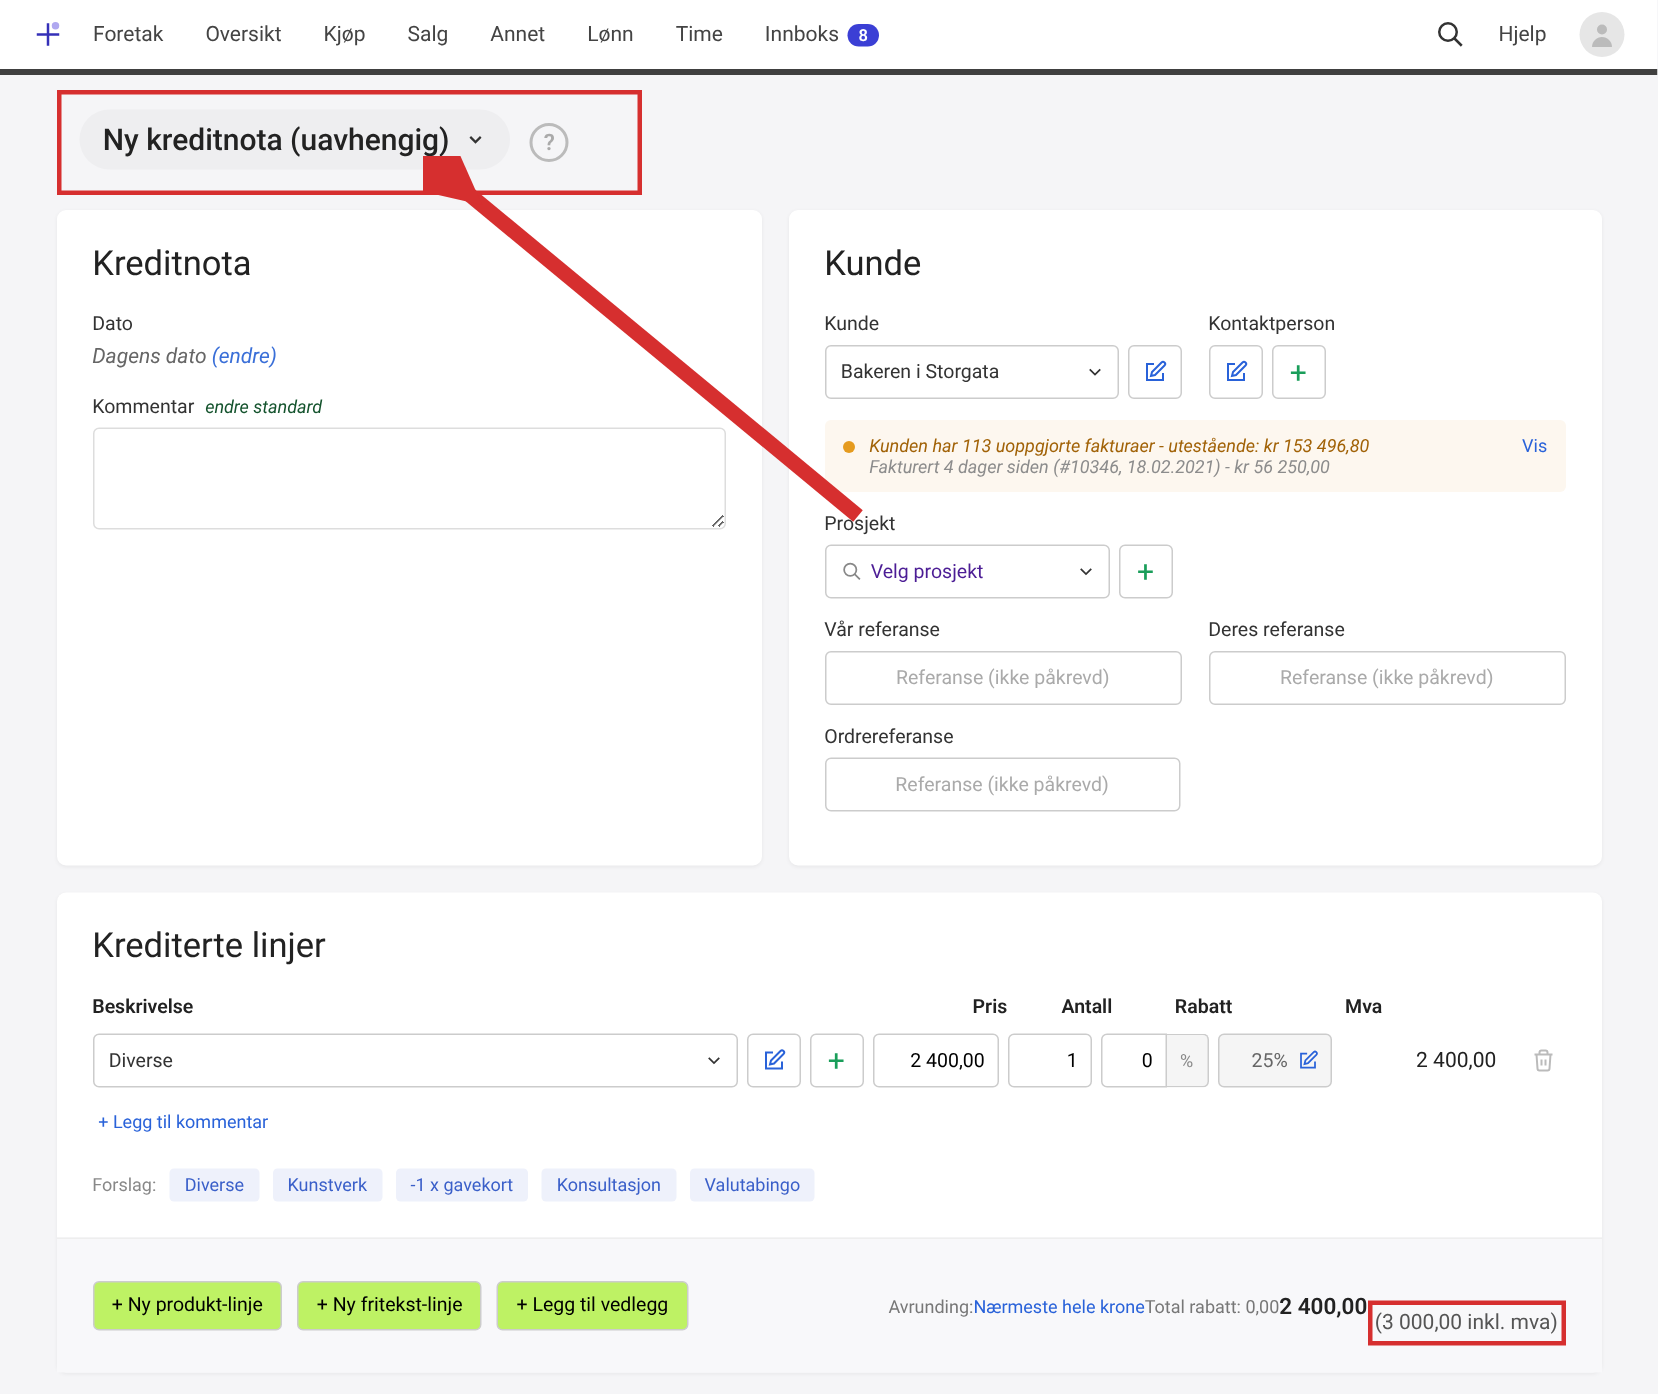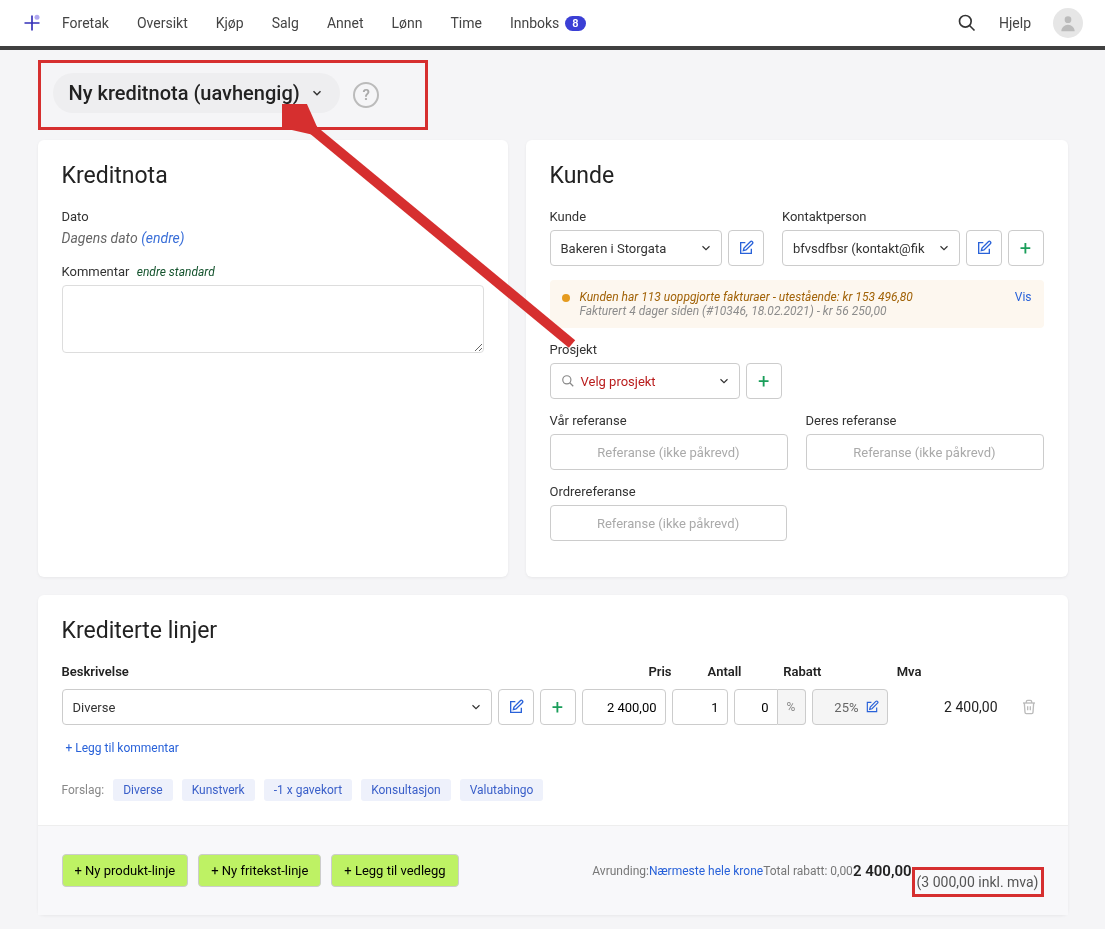--- a/index.html
+++ b/index.html
@@ -23,21 +23,21 @@
   .card { background: #fff; border-radius: 6px; box-shadow: 0 1px 3px rgba(0,0,0,.06); padding: 22px 24px; flex: 1; }
   .card-title { font-size: 23px; font-weight: 400; margin-bottom: 20px; }
   .field-label { font-size: 13px; color: #333; margin-bottom: 6px; display: block; }
   .field-sub { font-size: 12px; color: #14532d; cursor: pointer; margin-left: 4px; font-style: italic; }
   .date-display { font-size: 14px; color: #666; font-style: italic; margin-bottom: 18px; }
   .date-display .link { color: #3a6fd8; cursor: pointer; }
   textarea.comment { width: 100%; height: 68px; border: 1px solid #ddd; border-radius: 4px; resize: both; padding: 6px; font-family: inherit; }
   .field-row { display: flex; gap: 18px; margin-bottom: 14px; }
   .field-col { flex: 1; }
   .input-group { display: flex; gap: 6px; align-items: center; }
-  .select-box { flex: 1; border: 1px solid #ccc; border-radius: 4px; height: 36px; display: flex; align-items: center; padding: 0 8px 0 10px; justify-content: space-between; background: #fff; cursor: pointer; font-size: 13px; color: #333; overflow: hidden; gap: 12px; }
+  .select-box { flex: 1; border: 1px solid #ccc; border-radius: 4px; height: 36px; display: flex; align-items: center; padding: 0 8px 0 10px; justify-content: space-between; background: #fff; cursor: pointer; font-size: 13px; color: #333; overflow: hidden; }
   .select-box .txt { white-space: nowrap; overflow: hidden; text-overflow: ellipsis; }
   .icon-btn { width: 36px; height: 36px; border: 1px solid #ccc; border-radius: 4px; display: flex; align-items: center; justify-content: center; background: #fff; cursor: pointer; }
   .icon-btn.blue svg { stroke: #2962d9; }
   .icon-btn.green { color: #1a9e5a; font-size: 20px; font-weight: 400; }
   .warn-box { background: #fdf7ef; border-radius: 4px; padding: 10px 12px; font-size: 12px; color: #7a5b2b; margin-bottom: 14px; display: flex; gap: 10px; }
   .warn-dot { width: 8px; height: 8px; background: #e59b1f; border-radius: 50%; margin-top: 4px; flex-shrink: 0; }
   .warn-box .title { color: #a16207; font-style: italic; display: block; }
   .warn-box .sub { color: #8c8c8c; font-style: italic; }
   .warn-box .vis { color: #2962d9; margin-left: auto; cursor: pointer; }
   .text-input { width: 100%; border: 1px solid #ccc; border-radius: 4px; height: 36px; padding: 0 10px; text-align: center; font-size: 13px; color: #888; }
@@ -179,28 +179,20 @@
               <svg width="16" height="16" viewBox="0 0 24 24" fill="none" stroke="#2962d9" stroke-width="2">
                   <path d="M11 4H4v16h16v-7"></path>
                   <path d="M18.5 2.5a2 2 0 0 1 3 3L12 15l-4 1 1-4 9.5-9.5z"></path>
                 </svg>
             </div>
           </div>
         </div>
         <div class="field-col">
           <label class="field-label">Kontaktperson</label>
           <div class="input-group">
-            <div class="select-box">
-              <span class="txt">bfvsdfbsr (kontakt@fik</span>
-              <span class="chev">
-                  <svg viewBox="0 0 24 24" fill="none" stroke="#333" stroke-width="2">
-                    <polyline points="6 9 12 15 18 9"></polyline>
-                  </svg>
-                </span>
-            </div>
             <div class="icon-btn blue">
               <svg width="16" height="16" viewBox="0 0 24 24" fill="none" stroke="#2962d9" stroke-width="2">
                   <path d="M11 4H4v16h16v-7"></path>
                   <path d="M18.5 2.5a2 2 0 0 1 3 3L12 15l-4 1 1-4 9.5-9.5z"></path>
                 </svg>
             </div>
             <div class="icon-btn green">+</div>
           </div>
         </div>
       </div>
@@ -212,21 +204,21 @@
           <span class="sub">Fakturert 4 dager siden (#10346, 18.02.2021) - kr 56 250,00</span>
         </div>
         <span class="vis">Vis</span>
       </div>
 
       <div class="field-row">
         <div class="field-col" style="flex:0 0 47%;">
           <label class="field-label">Prosjekt</label>
           <div class="input-group">
             <div class="select-box">
-              <span style="display:flex;align-items:center;gap:6px;color:#b91c1c;">
+              <span style="display:flex;align-items:center;gap:6px;color:#4c1d95;">
                 <svg width="14" height="14" viewBox="0 0 24 24" fill="none" stroke="#888" stroke-width="2">
                     <circle cx="10" cy="10" r="7"></circle>
                     <line x1="15" y1="15" x2="21" y2="21"></line>
                   </svg>
                 <span>Velg prosjekt</span>
               </span>
               <span class="chev">
                   <svg viewBox="0 0 24 24" fill="none" stroke="#333" stroke-width="2">
                     <polyline points="6 9 12 15 18 9"></polyline>
                   </svg>

